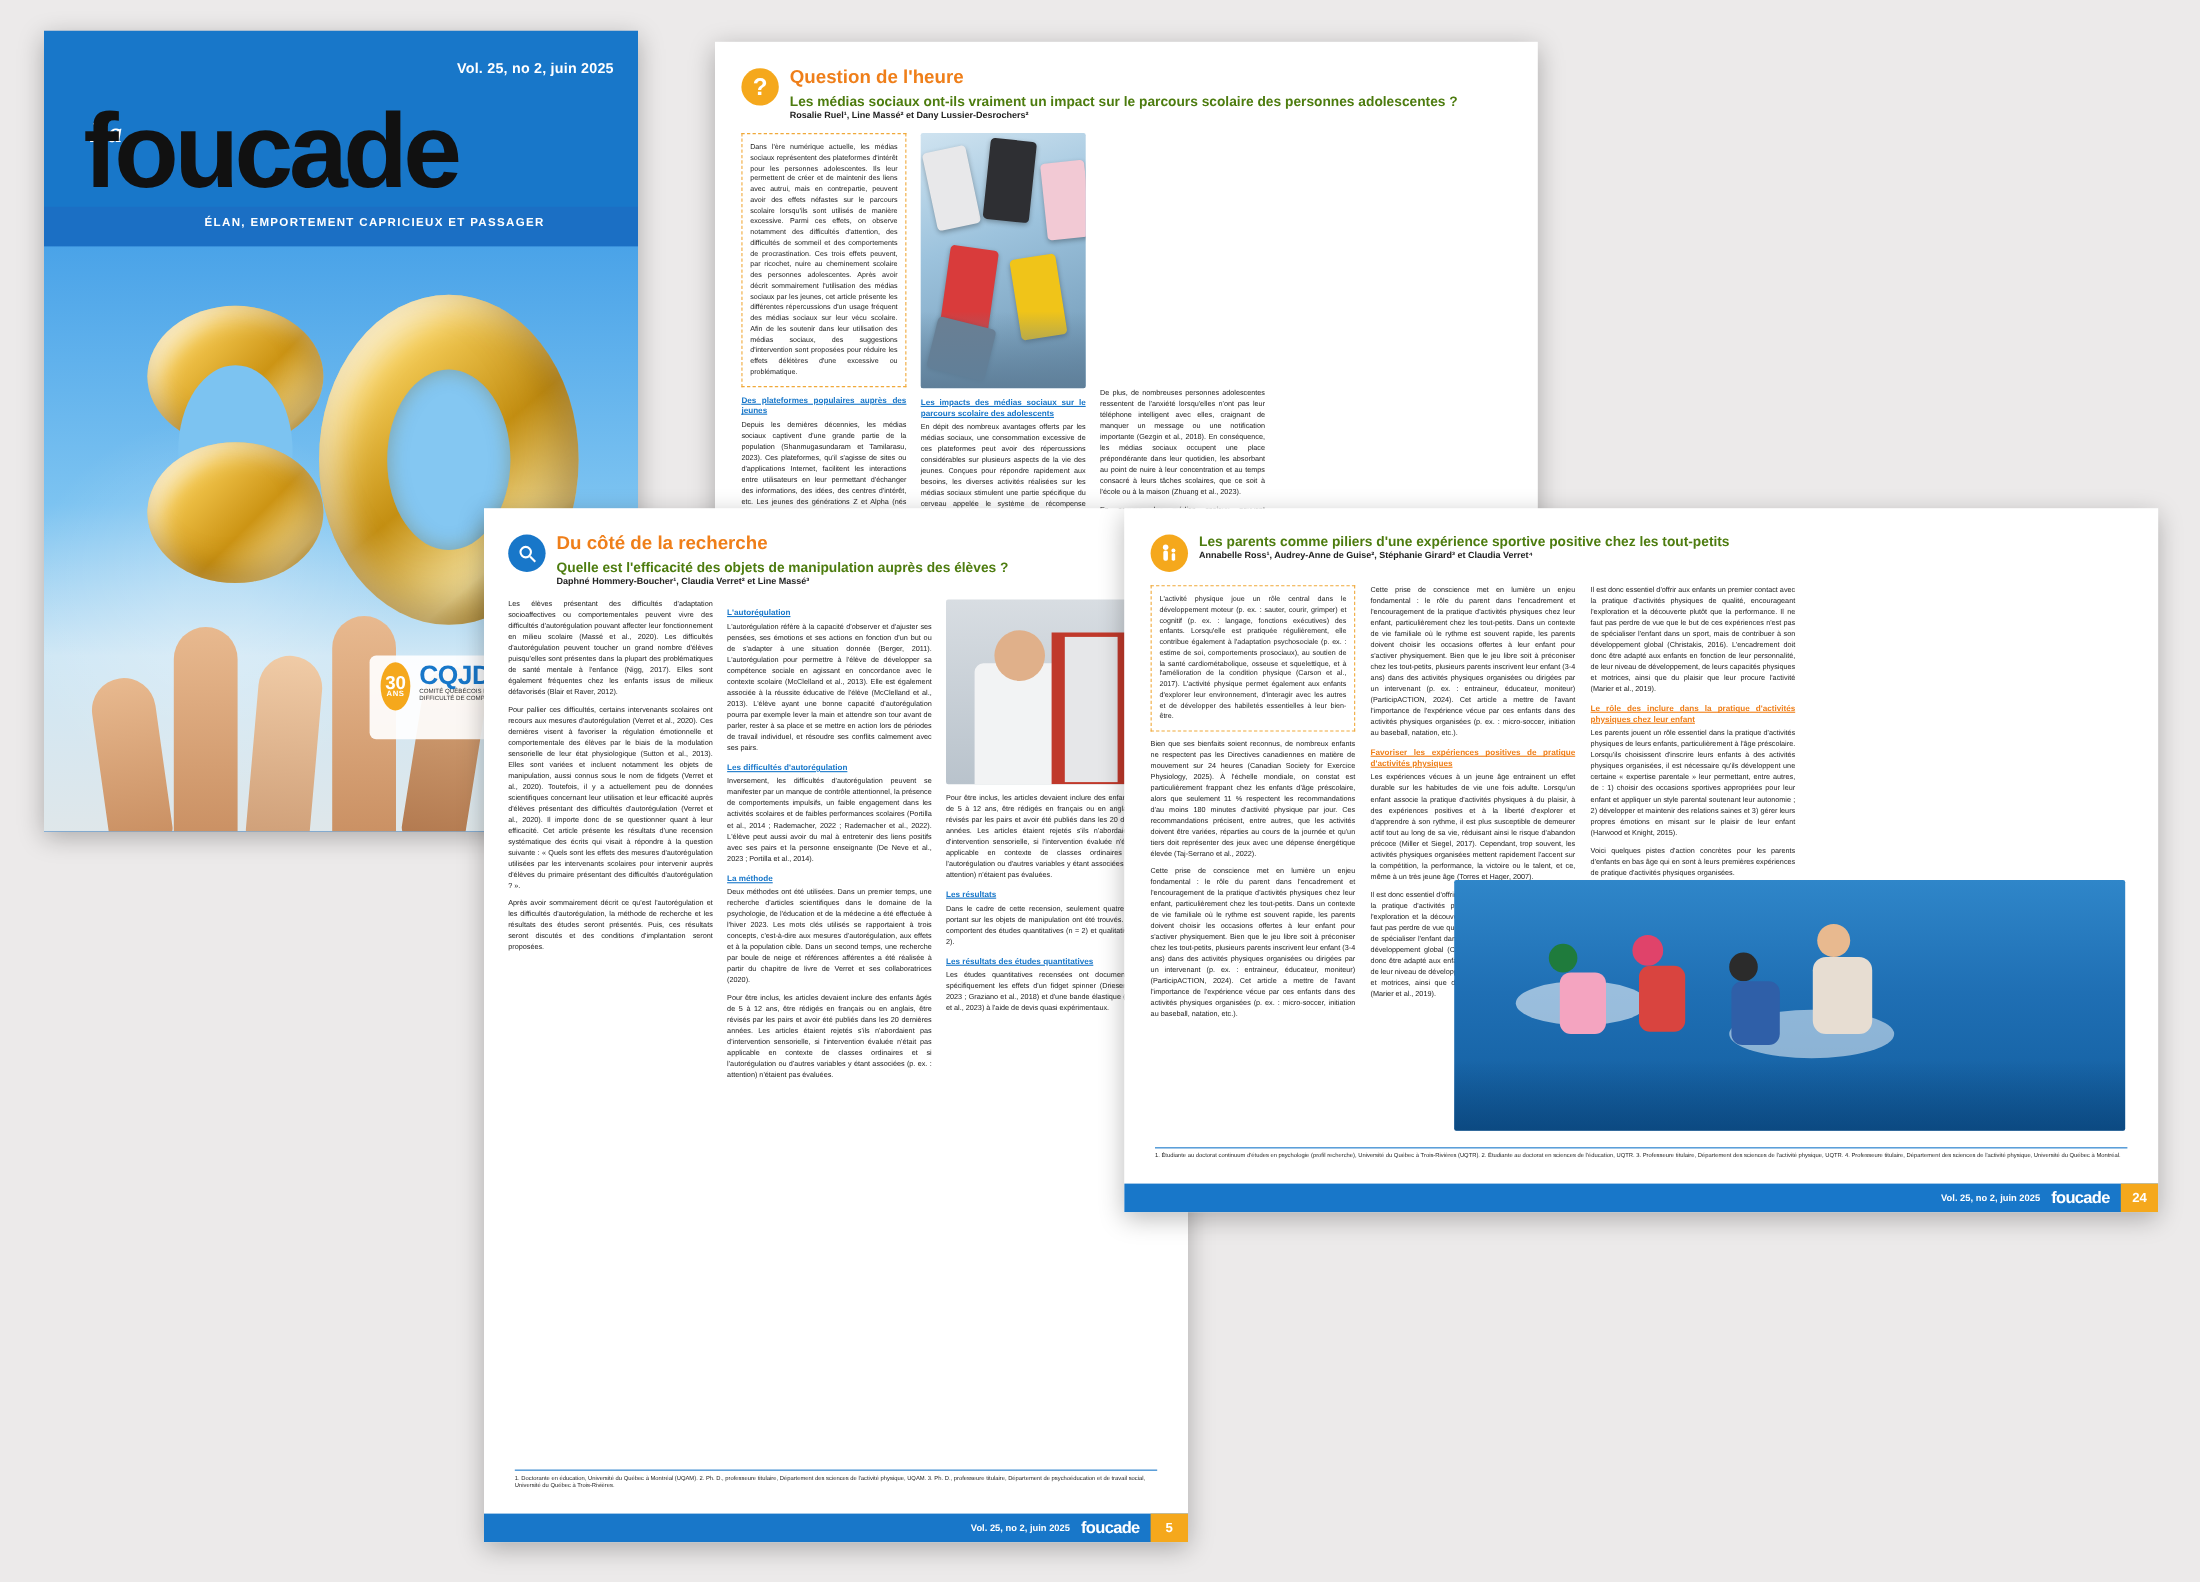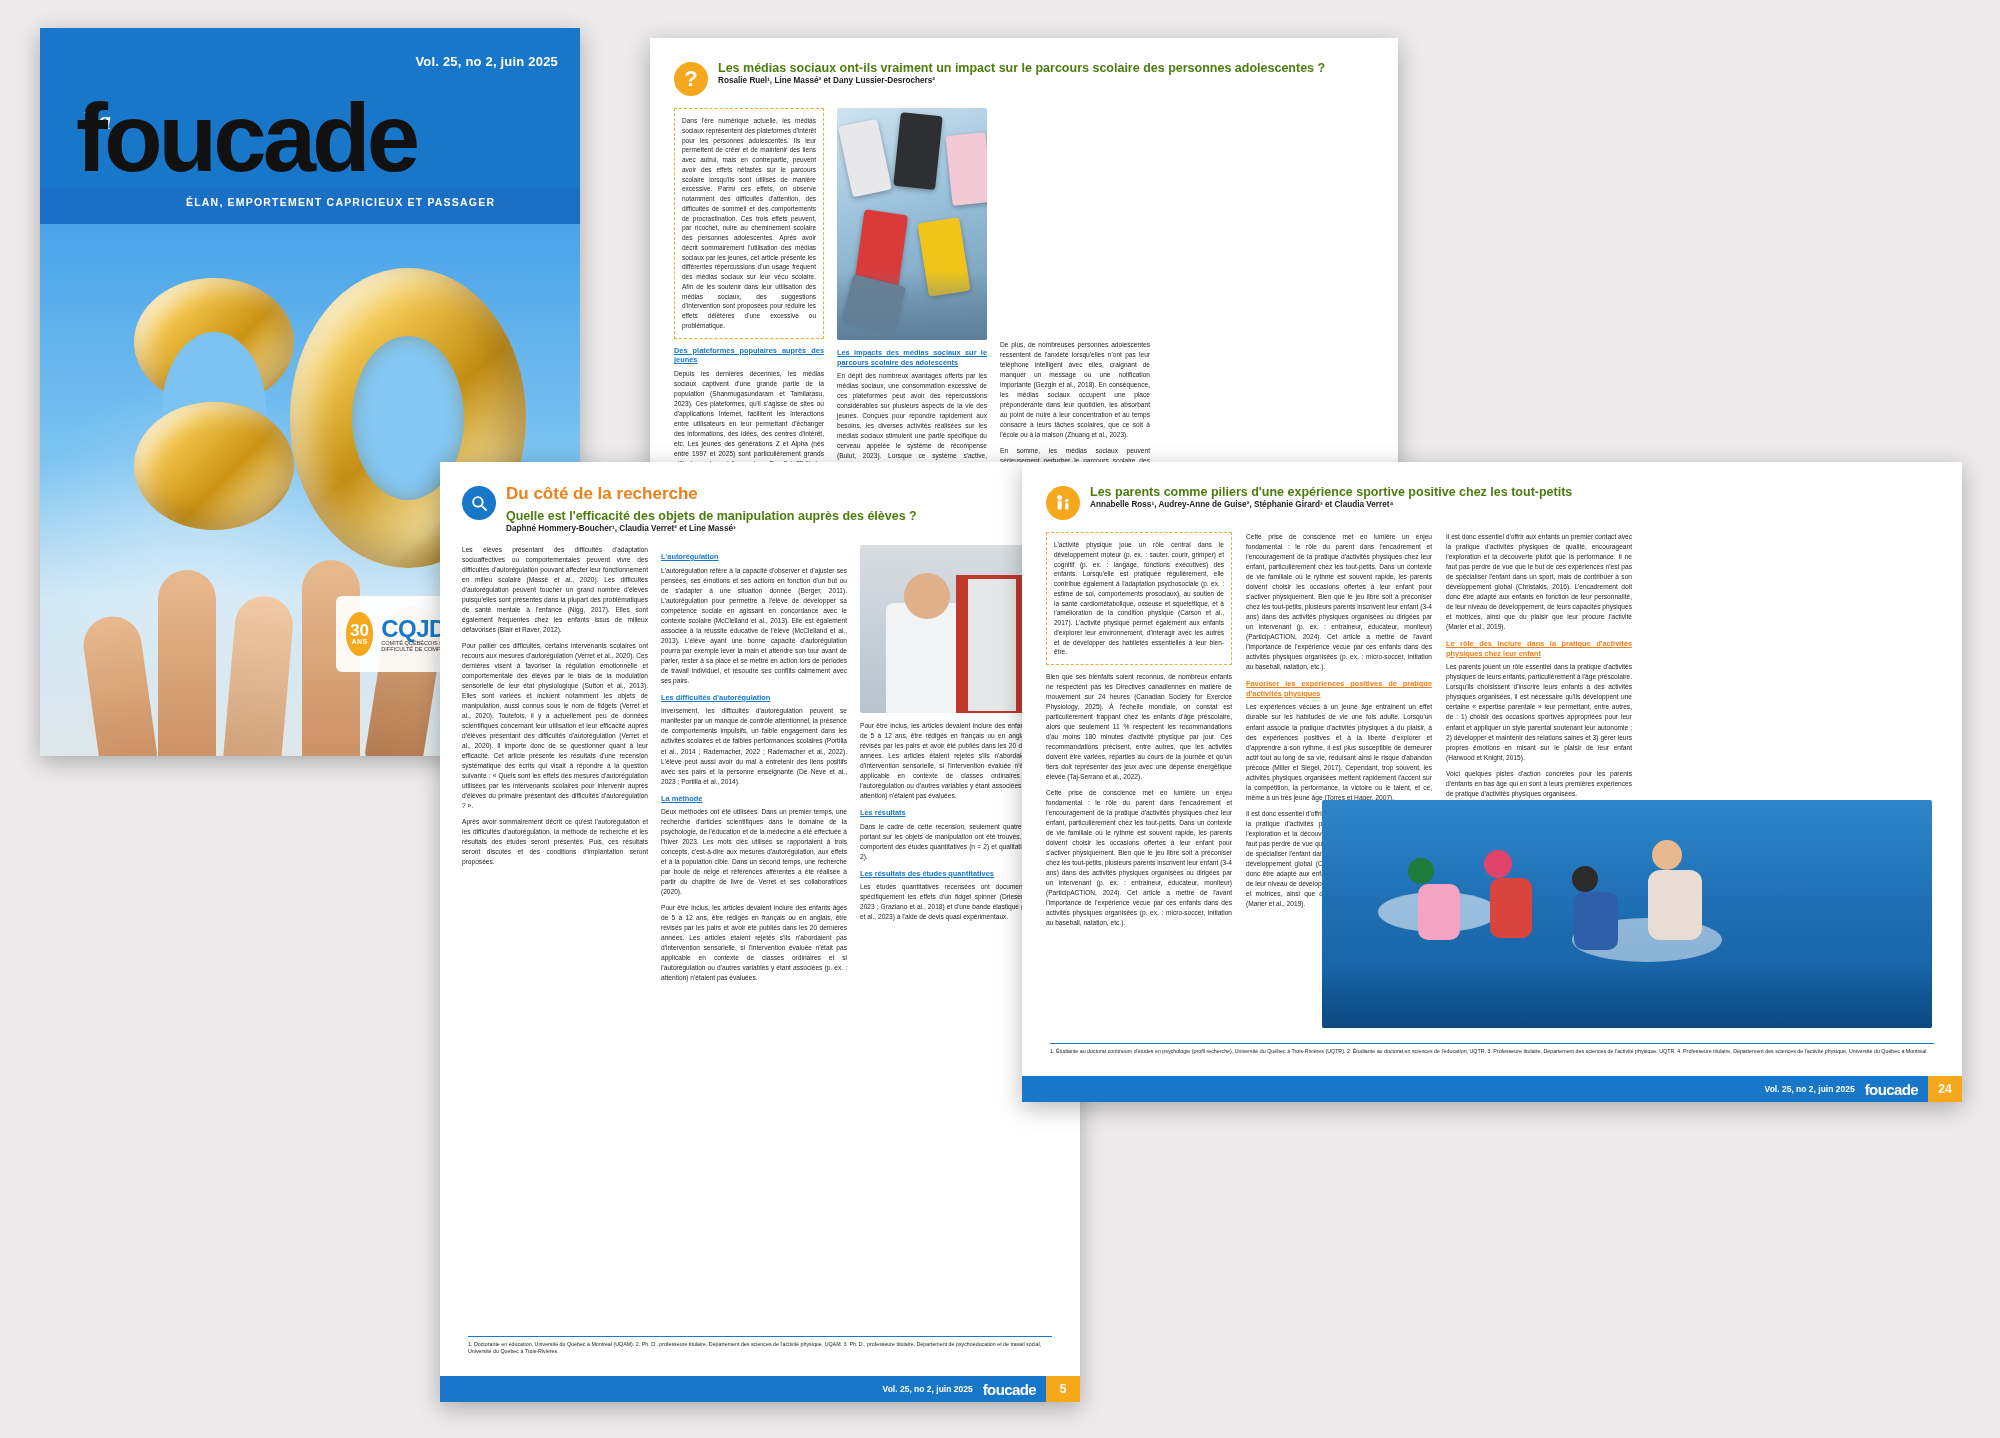--- a/index.html
+++ b/index.html
@@ -93,21 +93,21 @@
   }
   .hand:nth-child(1){ left: 10px; height: 150px; transform: rotate(-8deg); }
   .hand:nth-child(2){ left: 78px; height: 196px; }
   .hand:nth-child(3){ left: 150px; height: 170px; transform: rotate(5deg); background: linear-gradient(#f0cba6,#cf9f78); }
   .hand:nth-child(4){ left: 222px; height: 206px; }
   .hand:nth-child(5){ left: 296px; height: 160px; transform: rotate(9deg); background: linear-gradient(#d9a87c,#b2794f); }
   .hand:nth-child(6){ left: 366px; height: 188px; }
   .logo-badge {
     position: absolute; left: 296px; top: 372px; width: 186px; height: 76px;
     background: rgba(255,255,255,.92); border-radius: 6px;
-    display:flex; align-items:center; gap:8px; padding: 6px 10px;
+    display:flex; gap:8px; padding: 6px 10px;
   }
   .logo-30 {
     width: 44px; height: 44px; border-radius: 50%;
     background: #f5a81c; color: #fff; font-size: 17px; font-weight: bold;
     display:flex; flex-direction:column; align-items:center; justify-content:center; line-height: .95;
   }
   .logo-30 small { font-size: 7px; letter-spacing: .5px; }
   .logo-text { line-height: 1.05; }
   .logo-text .cq { font-size: 24px; font-weight: bold; color: #1877c9; letter-spacing: -.5px; }
   .logo-text .cqsub { font-size: 5.6px; color: #333; display:block; }
@@ -201,20 +201,21 @@
         </div>
       </div>
     </div>
   </div>
 
   <div class="page art" id="p-media" style="left:650px; top:38px; width:748px; height:652px;">
     <div class="art-inner" style="padding:22px 24px 34px 24px;">
       <div class="art-head">
         <div class="qmark">?</div>
         <div style="flex:1;">
+          <div class="rubric">Question de l'heure</div>
           <div class="art-title">Les médias sociaux ont-ils vraiment un impact sur le parcours scolaire des personnes adolescentes ?</div>
           <div class="authors">Rosalie Ruel¹, Line Massé² et Dany Lussier-Desrochers²</div>
         </div>
       </div>
 
       <div class="cols" style="gap:13px;">
         <div class="col" style="width:150px;">
           <div class="lead">Dans l'ère numérique actuelle, les médias sociaux représentent des plateformes d'intérêt pour les personnes adolescentes. Ils leur permettent de créer et de maintenir des liens avec autrui, mais en contrepartie, peuvent avoir des effets néfastes sur le parcours scolaire lorsqu'ils sont utilisés de manière excessive. Parmi ces effets, on observe notamment des difficultés d'attention, des difficultés de sommeil et des comportements de procrastination. Ces trois effets peuvent, par ricochet, nuire au cheminement scolaire des personnes adolescentes. Après avoir décrit sommairement l'utilisation des médias sociaux par les jeunes, cet article présente les différentes répercussions d'un usage fréquent des médias sociaux sur leur vécu scolaire. Afin de les soutenir dans leur utilisation des médias sociaux, des suggestions d'intervention sont proposées pour réduire les effets délétères d'une excessive ou problématique.</div>
           <div class="sh">Des plateformes populaires auprès des jeunes</div>
           <p>Depuis les dernières décennies, les médias sociaux captivent d'une grande partie de la population (Shanmugasundaram et Tamilarasu, 2023). Ces plateformes, qu'il s'agisse de sites ou d'applications Internet, facilitent les interactions entre utilisateurs en leur permettant d'échanger des informations, des idées, des centres d'intérêt, etc. Les jeunes des générations Z et Alpha (nés entre 1997 et 2025) sont particulièrement grands utilisateurs des médias sociaux. En effet, 85 % des personnes adolescentes déclarent utiliser ces plateformes quotidiennement, dont 20 % y passant plus de cinq heures par jour (Boak et al., 2018).</p>

